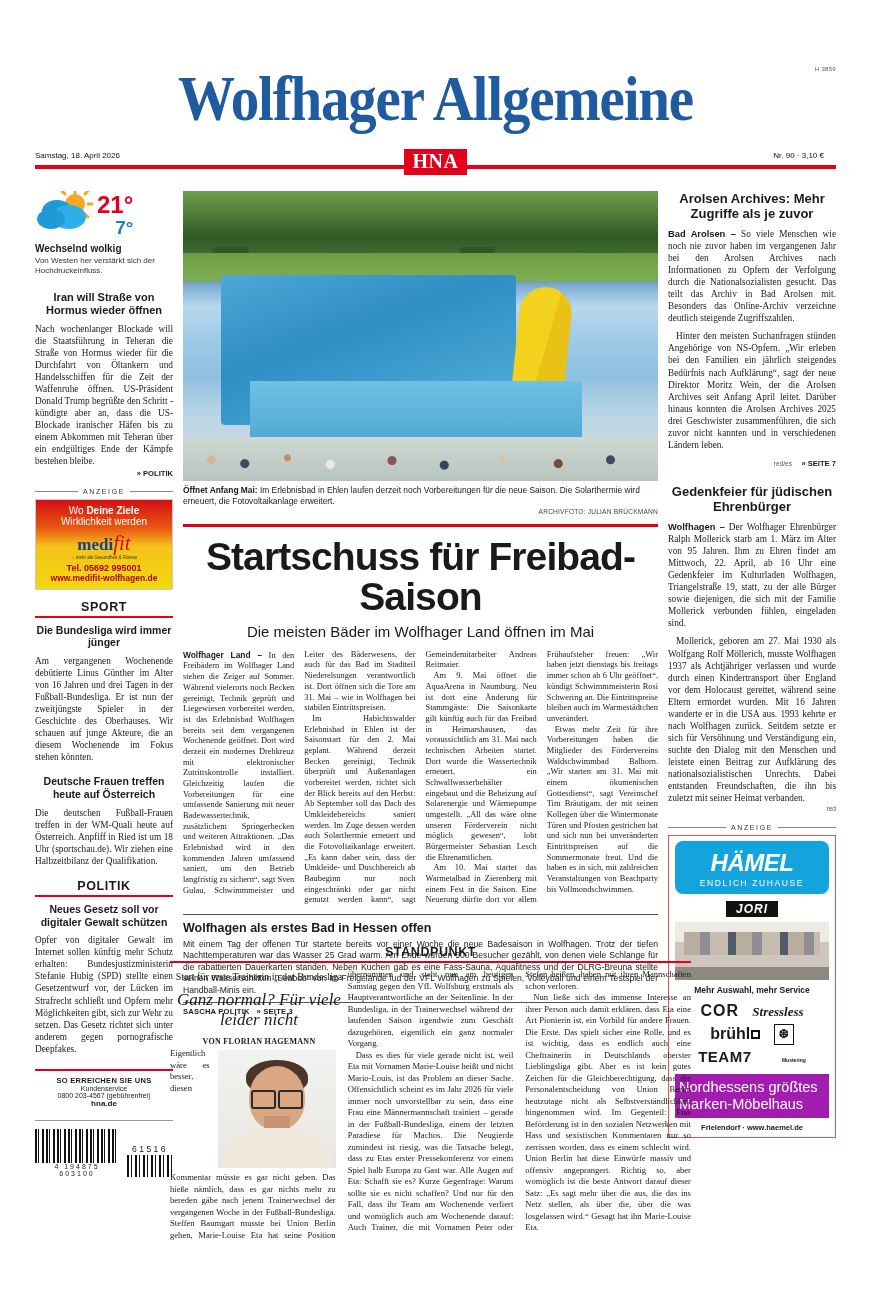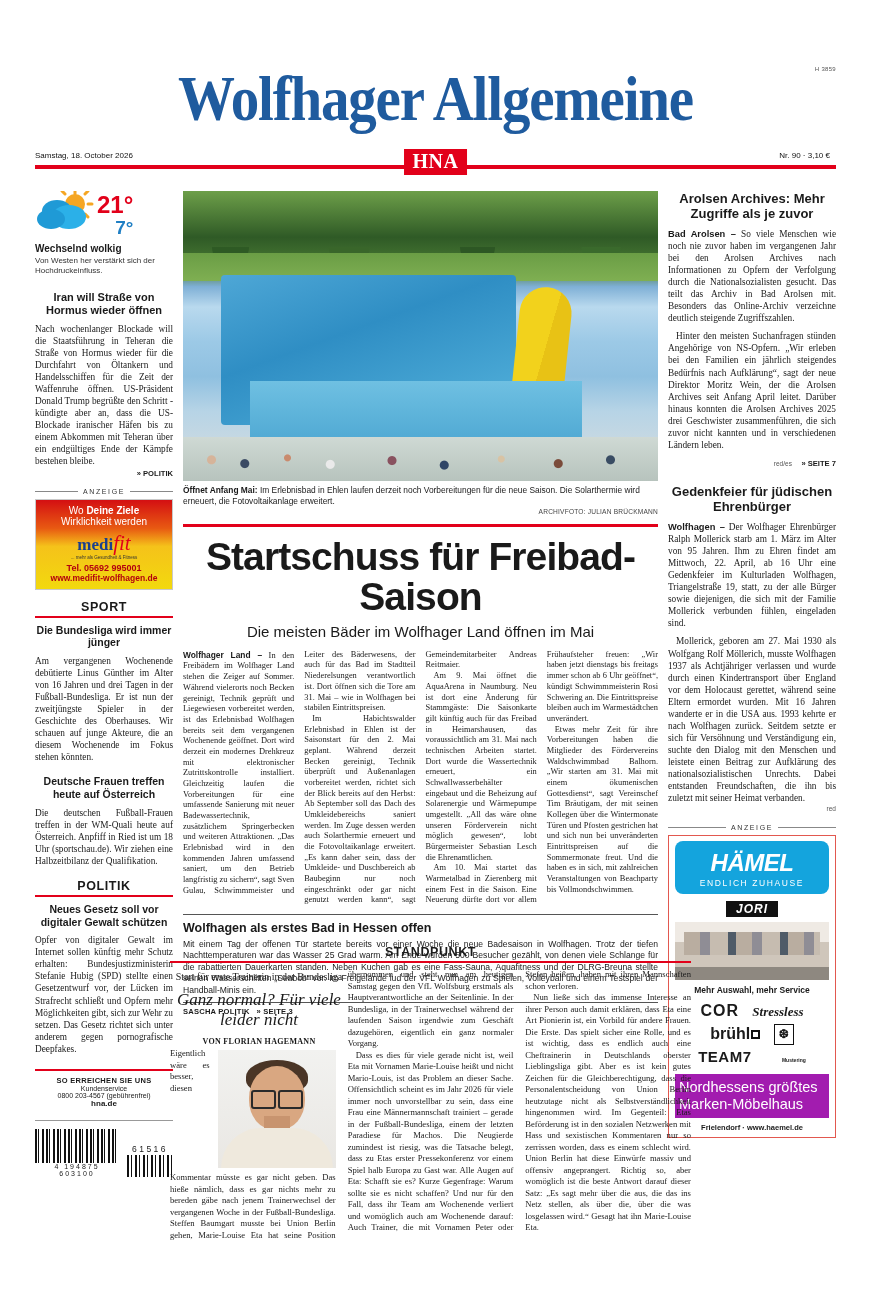--- a/index.html
+++ b/index.html
@@ -38,21 +38,21 @@
   }
   .masthead-rule-row .rule-line {
     position: absolute; left: 0; right: 0; top: 16px;
     height: 4px; background: #e2001a;
   }
   .md-date {
     position: absolute; left: 0; top: 2px;
     font-size: 8px; color: #111;
   }
   .md-price {
-    position: absolute; right: 6px; top: 2px;
+    position: absolute; right: 12px; top: 2px;
     font-size: 8px; color: #111;
   }
   .hna-logo {
     position: absolute; left: 50%; top: 0px; transform: translateX(-50%);
     background: #e2001a; color: #fff;
     font-family: "Liberation Serif", serif;
     font-weight: bold; font-size: 20px;
     padding: 2px 9px 3px;
     letter-spacing: .5px;
     line-height: 1.05;
@@ -255,21 +255,21 @@
 </head>
 <body>
 
 <div class="page">
 
   <div class="masthead">
     <div class="hnum">H 3859</div>
     <div class="paper-title">Wolfhager Allgemeine</div>
     <div class="masthead-rule-row">
       <div class="rule-line"></div>
-      <div class="md-date">Samstag, 18. October 2026</div>
+      <div class="md-date">Samstag, 18. April 2026</div>
       <div class="md-price">Nr. 90 · 3,10 €</div>
       <div class="hna-logo">HNA</div>
     </div>
   </div>
 
   <div class="topgrid">
 
     <div class="col-left">
 
       <div class="weather">

